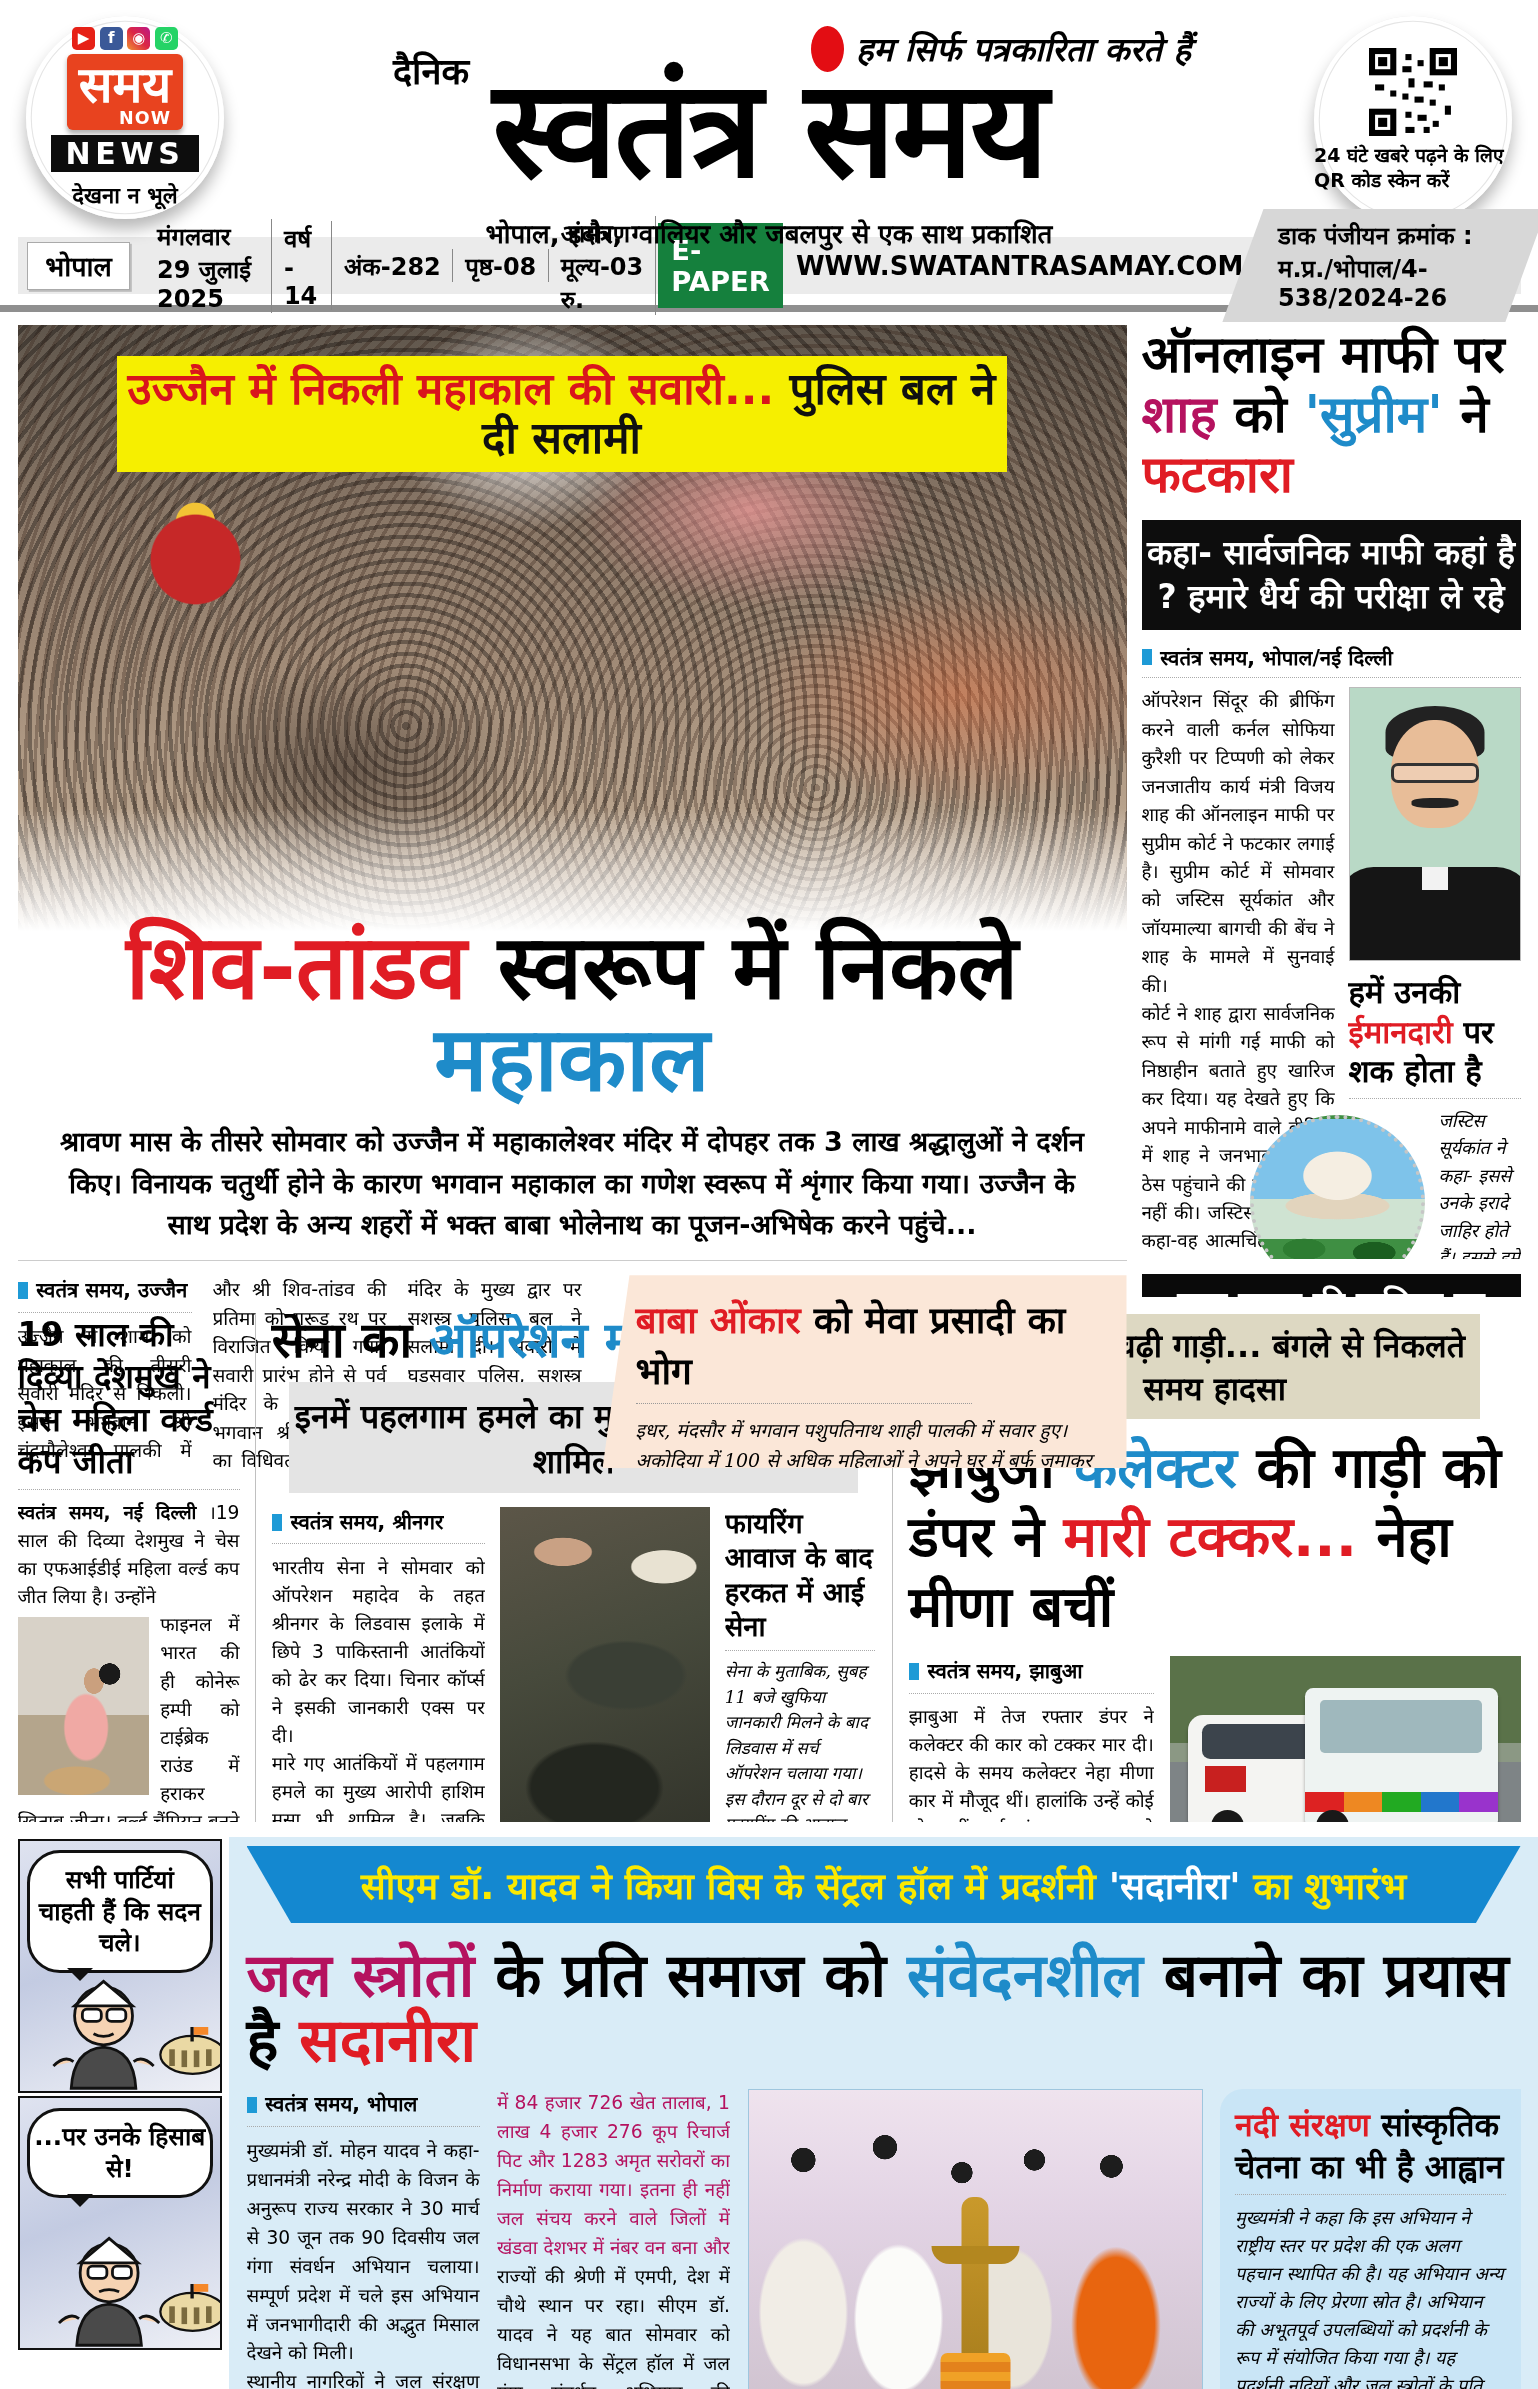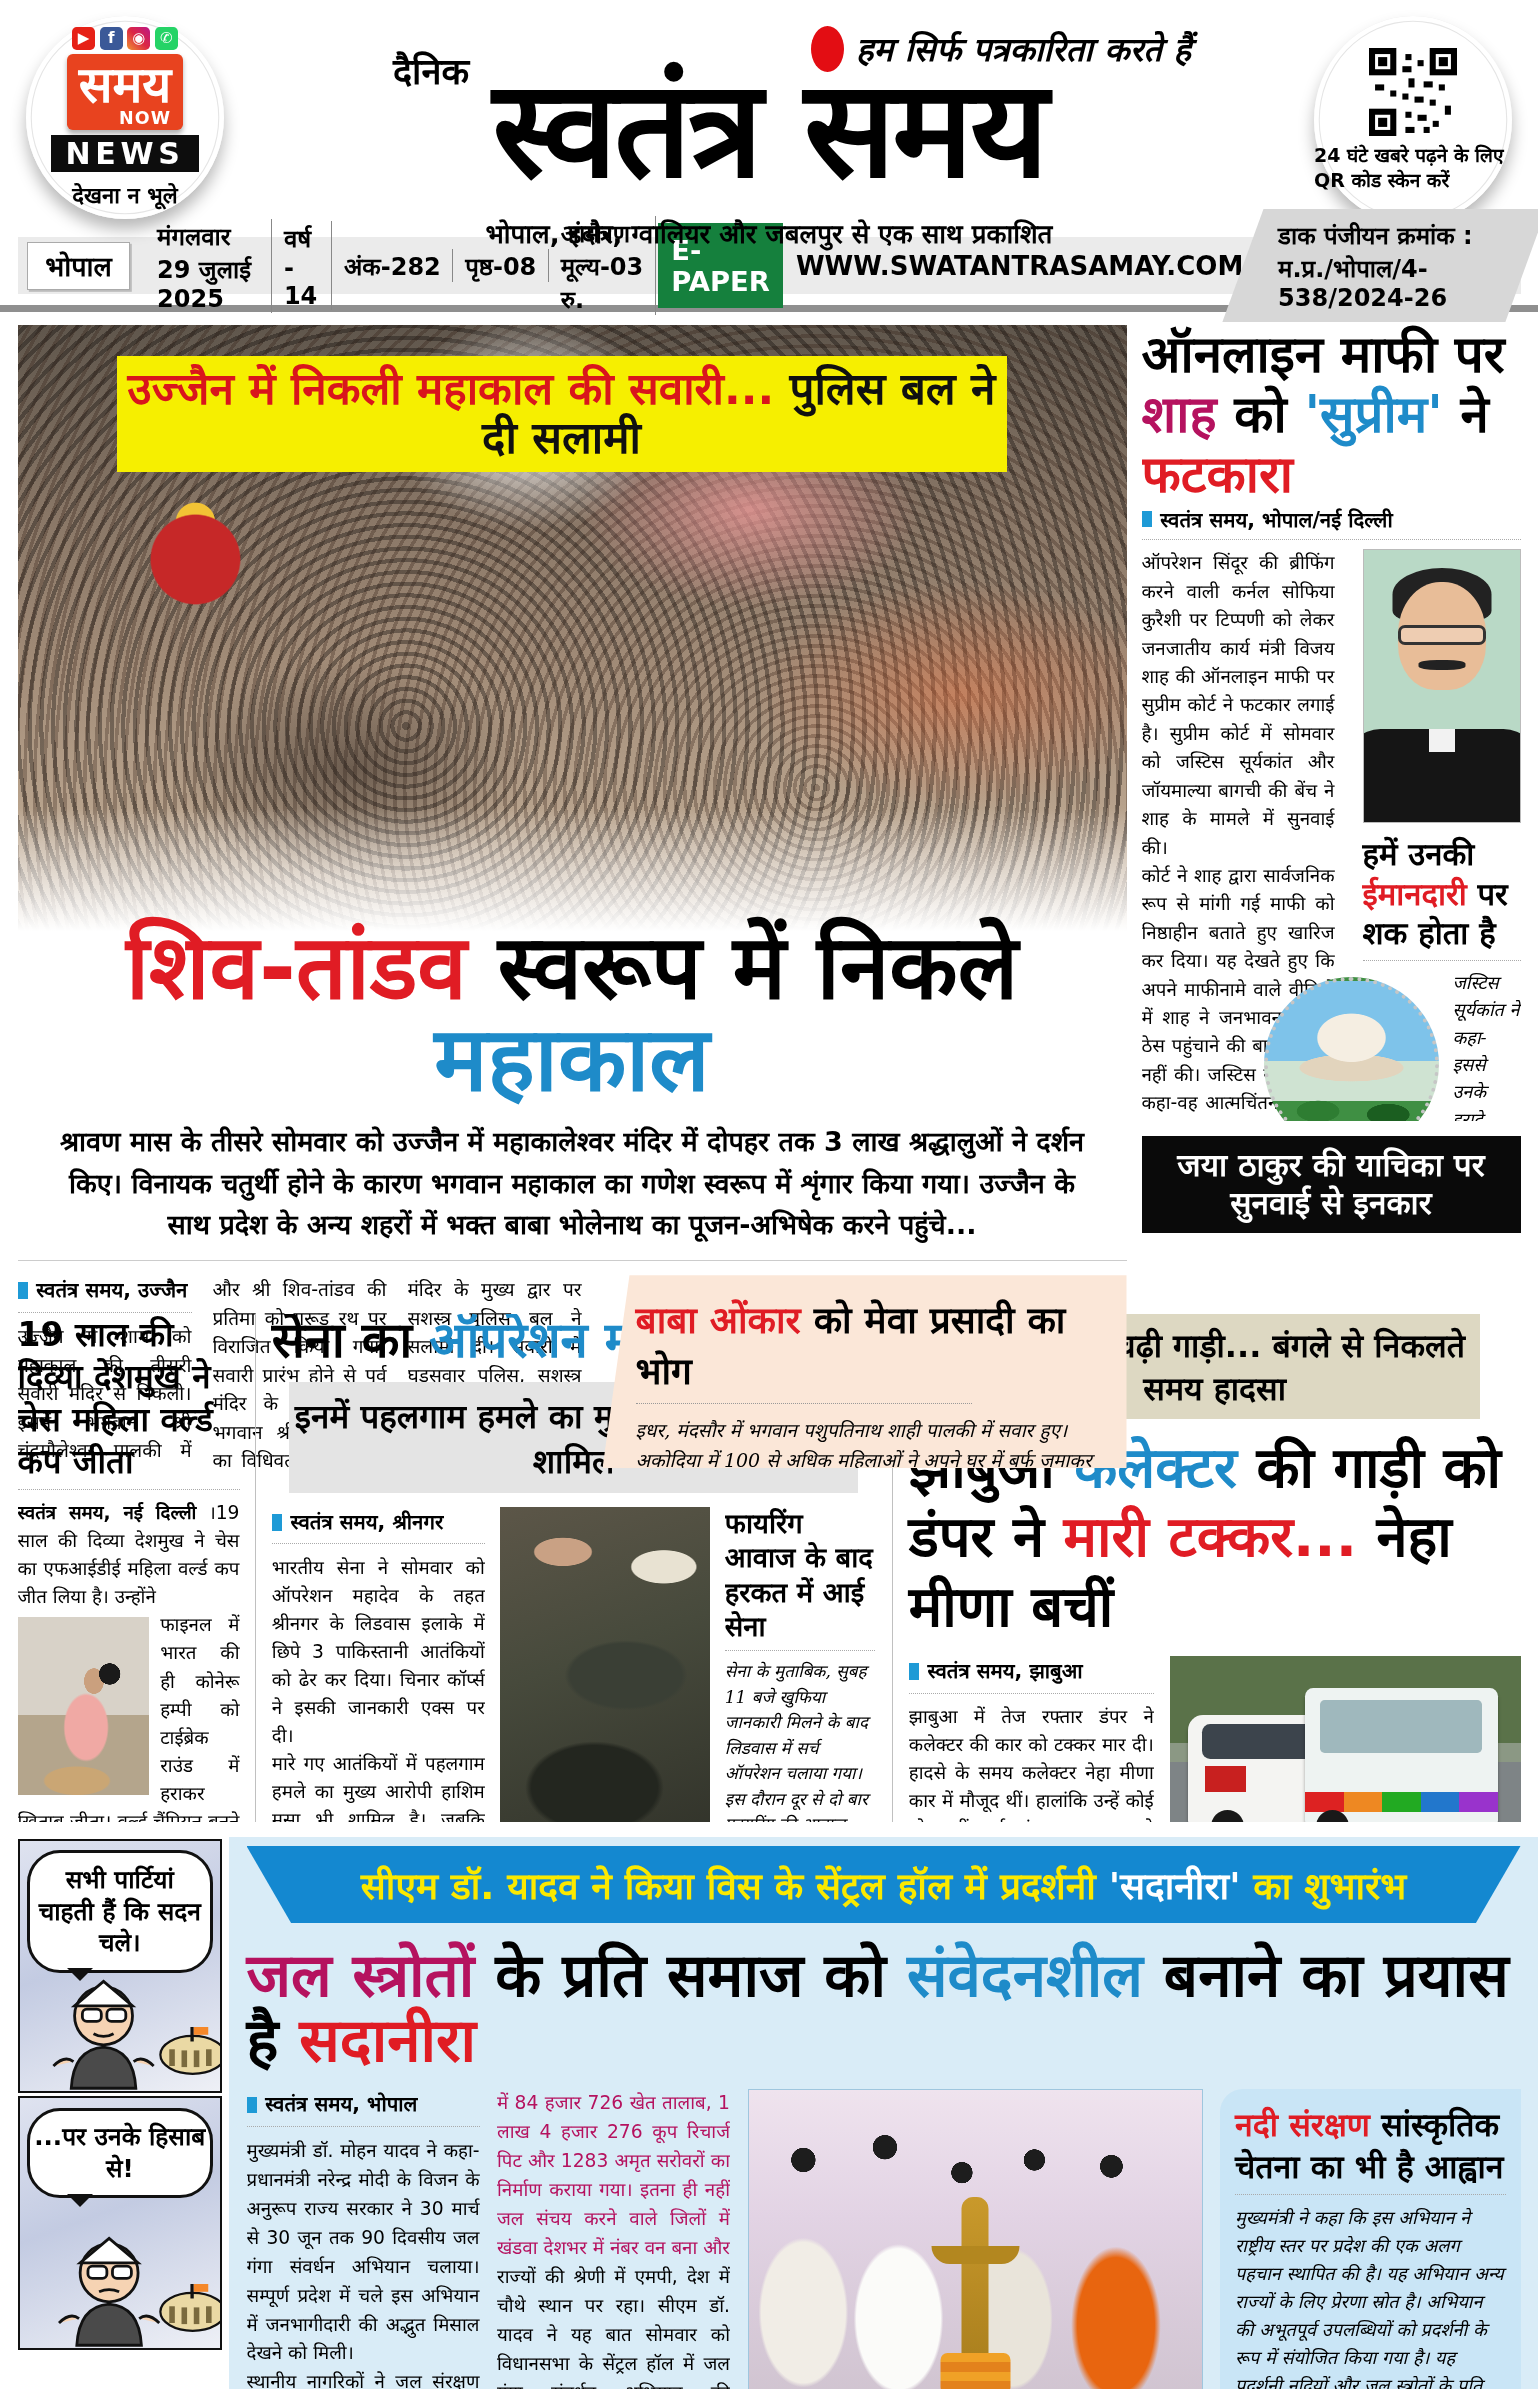--- a/index.html
+++ b/index.html
@@ -74,21 +74,21 @@
   .bhog { flex:1; background:#fbe7d8; clip-path:polygon(27px 0, 100% 0, 100% 100%, 0 100%); padding:17.5px 23px 11.7px 33px; overflow:hidden; }
   .bhog-head { font-size:37px; font-weight:900; }
   .bhog-rule { border-bottom:1.8px dotted #999; margin:8.2px 0 10.5px; width:72%; }
   .bhog-body { font-style:italic; font-size:19px; line-height:1.58; font-family:"DejaVu Serif","Liberation Serif",serif; }
 
   
   .shah { flex:1; overflow:hidden; }
   .shah-head { font-size:51px; font-weight:900; line-height:1.18; }
   .shah-black-box { background:#0d0d0d; color:#fff; text-align:center; font-size:33px; font-weight:900;
                     padding:10.5px 4.7px; line-height:1.35; margin:15px 0 13px; }
-  .shah-flex { display:flex; gap:28px; height:572px; overflow:hidden; }
+  .shah-flex { display:flex; gap:14px; height:572px; overflow:hidden; }
   .shah-a { width:193px; flex:none; font-size:18.7px; line-height:1.52; text-align:justify; overflow:hidden; }
   .shah-b { flex:1; overflow:visible; }
   .portrait { height:274px; border:0.6px solid #bbb; position:relative; overflow:hidden; background:#b9d9c6; }
   .p-head { position:absolute; left:50%; top:31.5px; transform:translateX(-50%); width:88px; height:108px; background:#e8bd98; border-radius:48% 48% 42% 42%; }
   .p-hair { position:absolute; left:50%; top:17.5px; transform:translateX(-50%); width:99px; height:53px; background:#222; border-radius:50% 50% 20% 20%; }
   .p-glass { position:absolute; left:50%; top:75px; transform:translateX(-50%); width:88px; height:20px;
              border:3.5px solid #333; border-radius:7px; background:rgba(255,255,255,.25); }
   .p-must { position:absolute; left:50%; top:110px; transform:translateX(-50%); width:47px; height:9.3px; background:#222; border-radius:40%; }
   .p-body { position:absolute; left:50%; bottom:-5.8px; transform:translateX(-50%); width:193px; height:99px; background:#151515; border-radius:35px 35px 0 0; }
   .p-collar { position:absolute; left:50%; bottom:70px; transform:translateX(-50%); width:26px; height:23px; background:#f2f2f2; }
@@ -307,20 +307,21 @@
           <div class="bhog-rule"></div>
           <p class="bhog-body">इधर, मंदसौर में भगवान पशुपतिनाथ शाही पालकी में सवार हुए। अकोदिया में 100 से अधिक महिलाओं ने अपने घर में बर्फ जमाकर छोटे-छोटे शिवलिंग बनाए। एक बड़ा शिवलिंग भी बर्फ से बनाया गया। बाबा अमरनाथ की तरह बर्फ के ज्योतिर्लिंग की पूजा की गई। वहीं, खंडवा में भगवान ओंकारेश्वर का नर्मदा जल से अभिषेक किया गया। विशेष शृंगार के बाद गुलाब के फूल, बिल्व पत्र चढ़ाए गए। मंगला आरती के दौरान बाबा ओंकार को मेवा प्रसादी का भोग लगाया। रायसेन में भोजेश्वर महादेव को 5 क्विंटल फूल, धतूरे, बिल्व पत्र और आम के पत्तों के साथ नागेश्वर स्वरूप में सजाया गया है। महाकालेश्वर मंदिर में रात 10 बजे शयन आरती तक दर्शन होंगे।</p>
         </div>
       </div>
     </div>
 
     <div class="shah">
       <div class="shah-head">
         <span>ऑनलाइन माफी पर </span><span class="mag-t">शाह</span><span> को </span><span class="blue-t">'सुप्रीम'</span><span> ने </span><span class="red-t">फटकारा</span>
       </div>
+      <div class="shah-black-box">कहा- सार्वजनिक माफी कहां है ? हमारे धैर्य की परीक्षा ले रहे</div>
       <div class="byline">
           <span class="sq"></span>
           <span>स्वतंत्र समय, भोपाल/नई दिल्ली</span>
         </div>
       <div class="byline-rule"></div>
       <div class="shah-flex">
         <div class="shah-a">
           <p>ऑपरेशन सिंदूर की ब्रीफिंग करने वाली कर्नल सोफिया कुरैशी पर टिप्पणी को लेकर जनजातीय कार्य मंत्री विजय शाह की ऑनलाइन माफी पर सुप्रीम कोर्ट ने फटकार लगाई है। सुप्रीम कोर्ट में सोमवार को जस्टिस सूर्यकांत और जॉयमाल्या बागची की बेंच ने शाह के मामले में सुनवाई की।</p>
           <p>कोर्ट ने शाह द्वारा सार्वजनिक रूप से मांगी गई माफी को निष्ठाहीन बताते हुए खारिज कर दिया। यह देखते हुए कि अपने माफीनामे वाले वीडियो में शाह ने जनभावनाओं को ठेस पहुंचाने की बात स्वीकार नहीं की। जस्टिस सूर्यकांत ने कहा-वह आत्मचिंतन करें कि अपनी सजा कैसे चुकाएं। आपकी वह सार्वजनिक माफी कहां है? हमारे धैर्य की परीक्षा ले रहे हैं। वरिष्ठ अधिवक्ता के परमेश्वर ने मंत्री शाह की तरफ से कहा- पिछले आदेश के अनुसार, मेरा बयान दर्ज किया गया। मैंने सहयोग किया है। जस्टिस सूर्यकांत ने कहा-आज एक रिट याचिका भी है (डॉ. जया ठाकुर की)। आपका क्या मतलब है कि आपका बयान दर्ज हो गया है?</p>
         </div>

